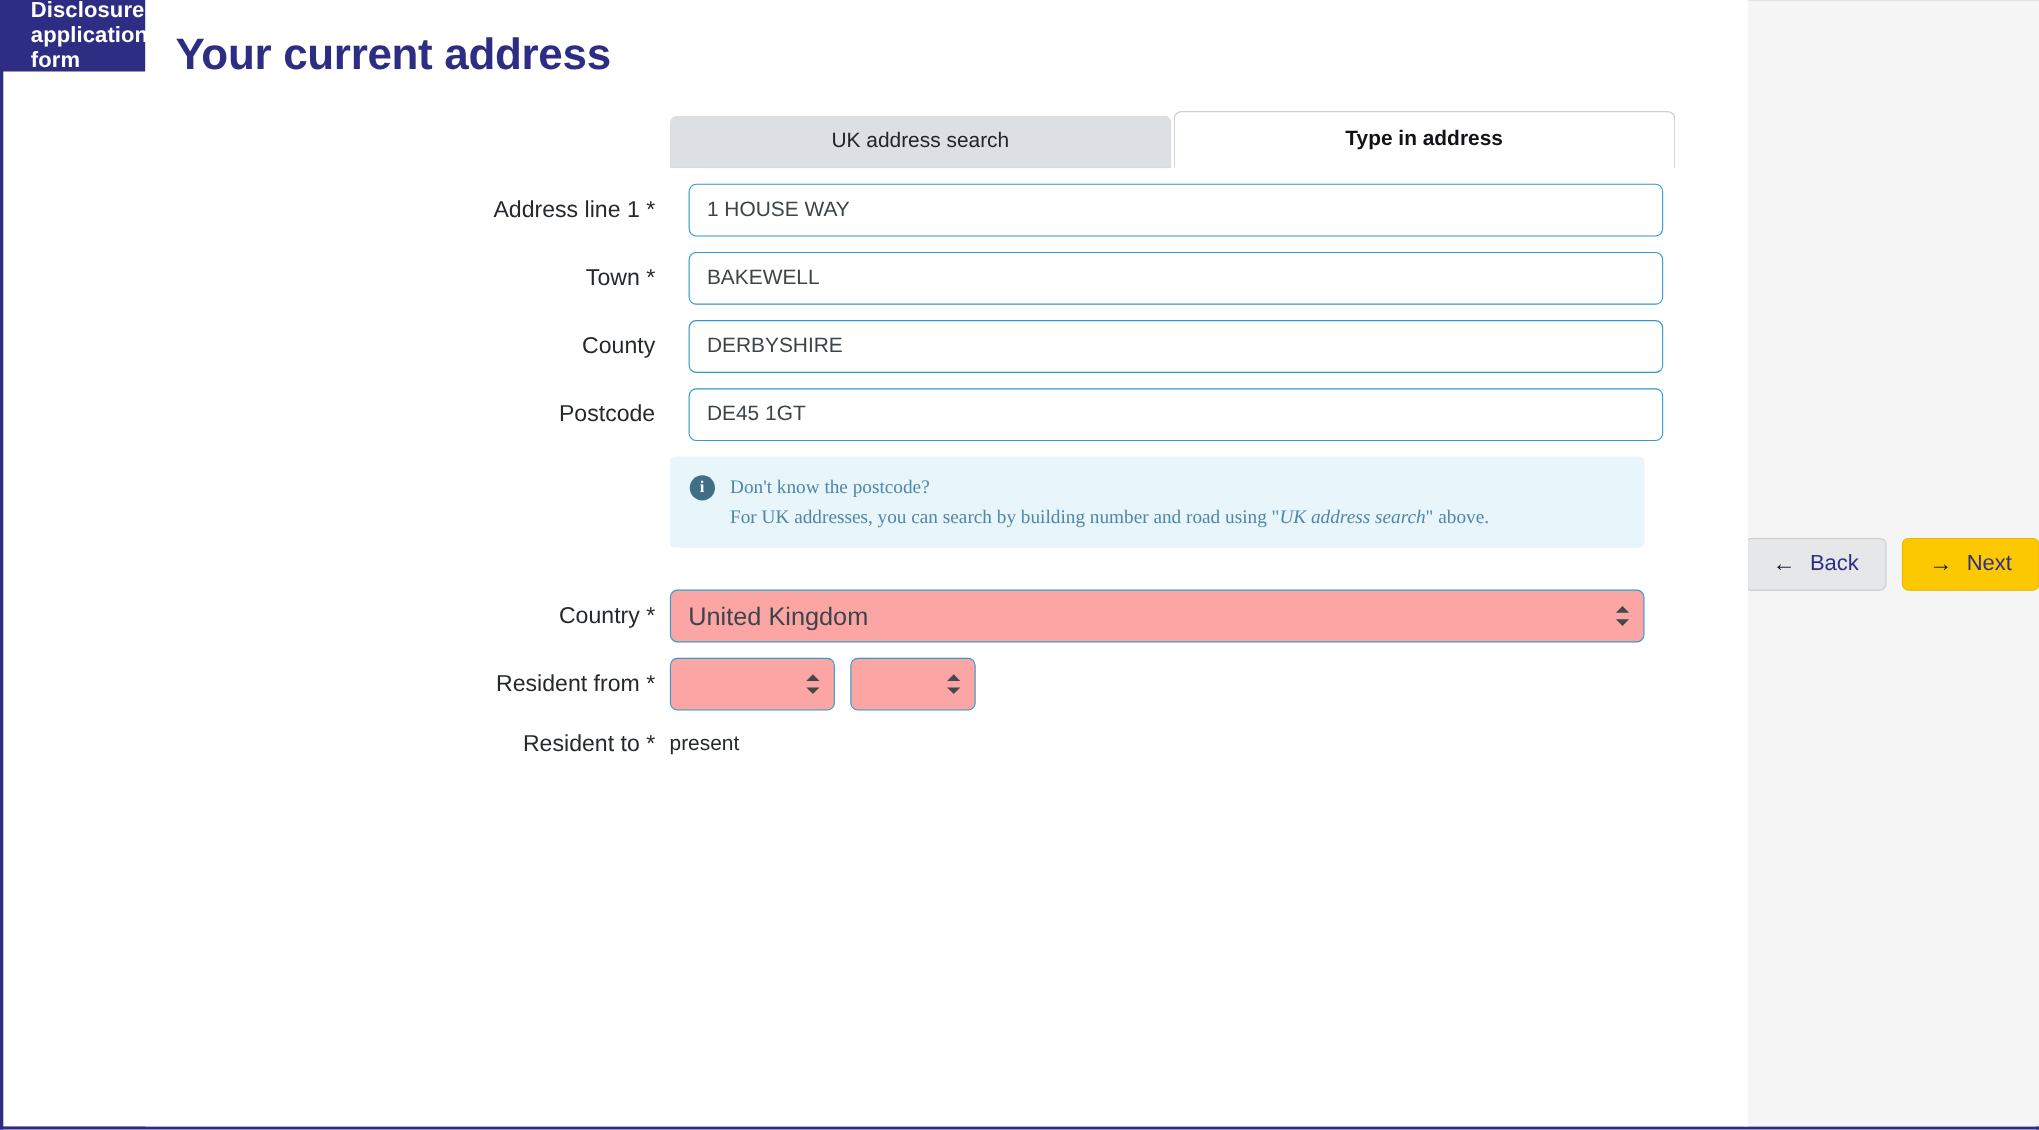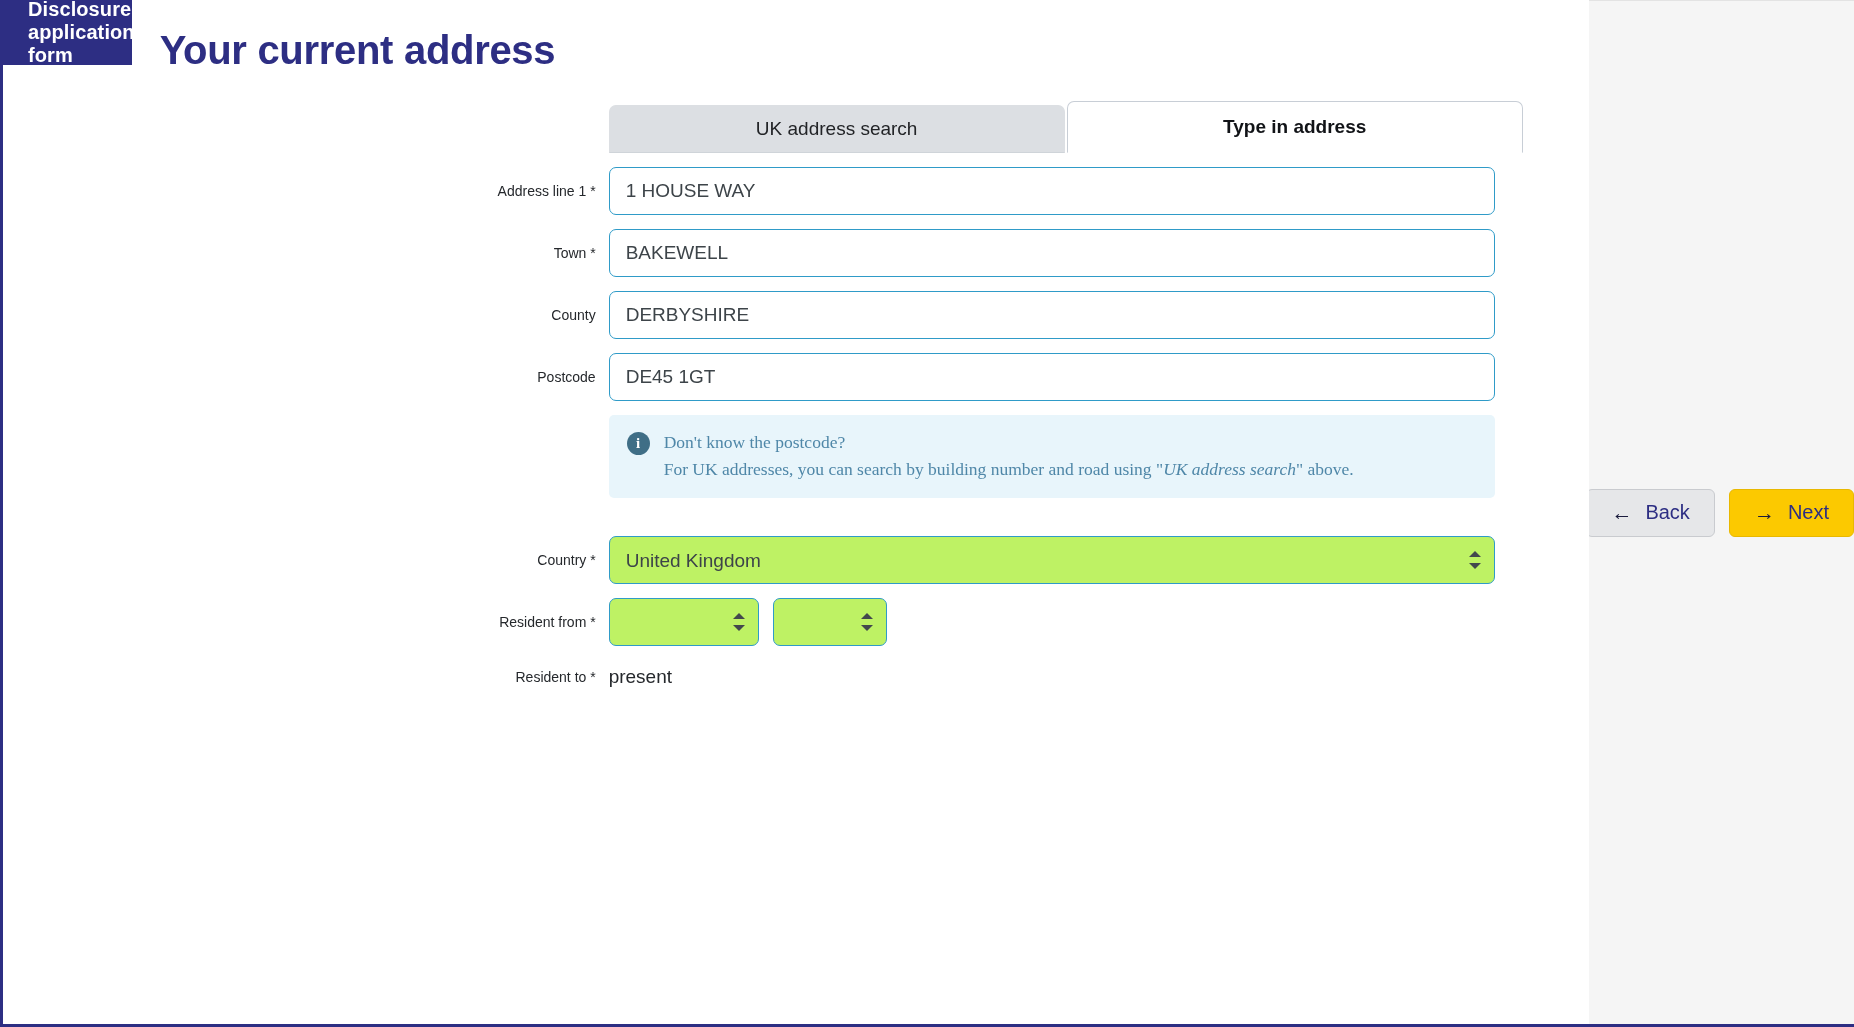--- a/index.html
+++ b/index.html
@@ -84,47 +84,48 @@
   .form { padding-top: 14px; }
   .row {
     display: flex;
     align-items: center;
     margin-bottom: 14px;
   }
   .row .label {
     width: 477px;
     text-align: right;
     padding-right: 13px;
-    font-size: 14px;
+    font-size: 21px;
     color: #25282c;
     line-height: 22px;
     flex: 0 0 477px;
     padding-left: 23px;
   }
   .label .req { color: #25282c; }
   .field { flex: 0 0 auto; }
   .txt {
     width: 886px; height: 48px;
     border: 1.6px solid #2f9bc8;
     border-radius: 7px;
     background: #ffffff;
     font-family: "Liberation Sans", sans-serif;
     font-size: 19px;
     color: #3d4449;
     padding: 16px 16px;
     outline: none;
+    margin-left: 17px;
   }
   .sel-wrap { position: relative; display: inline-block; }
   .sel {
     height: 48px;
     border: 1.6px solid #2f9bc8;
     border-radius: 7px;
-    background: #bef264;
+    background: #fca5a5;
     font-family: "Liberation Sans", sans-serif;
-    font-size: 19px;
+    font-size: 23px;
     color: #3d4449;
     padding: 0 40px 0 16px;
     outline: none;
     -webkit-appearance: none; -moz-appearance: none; appearance: none;
   }
   .sel.country { width: 886px; }
   .sel.small { width: 150px; }
   .sel.small2 { width: 114px; }
   .chev {
     position: absolute; right: 14px; top: 50%;

